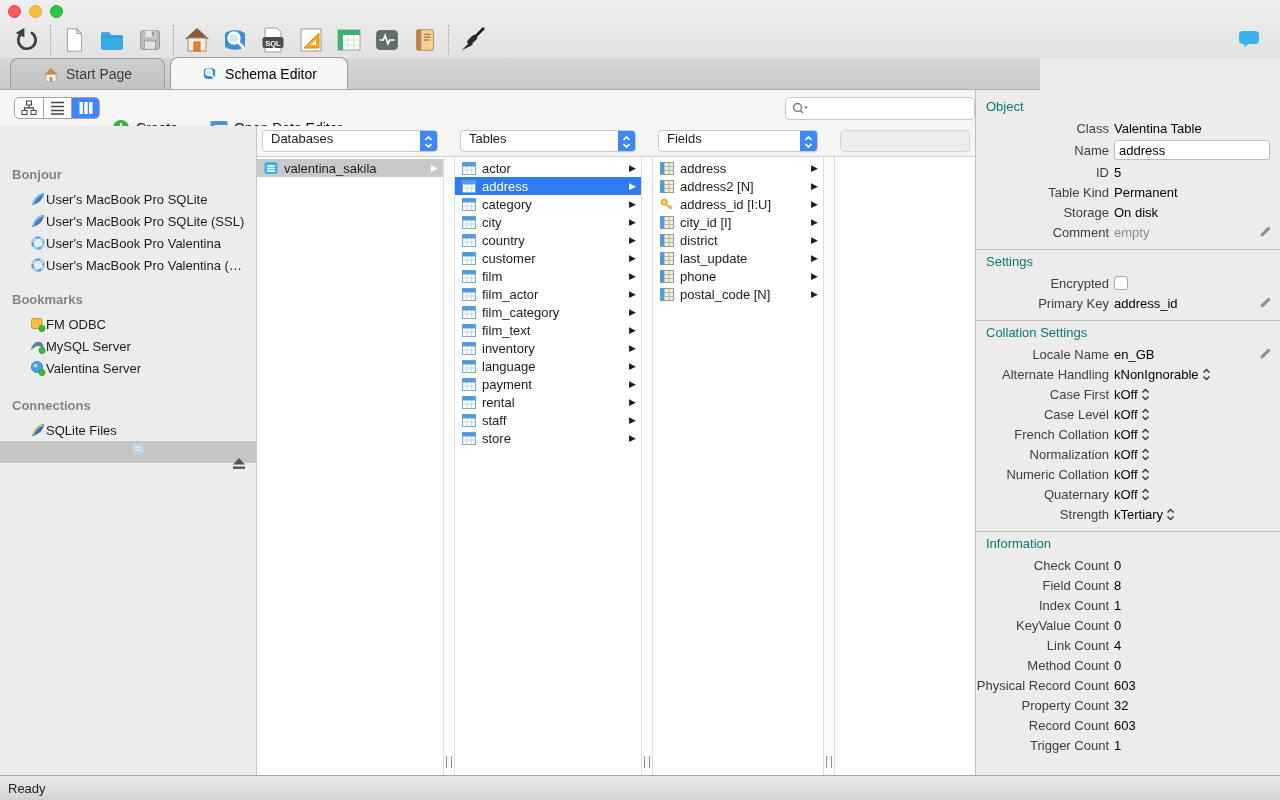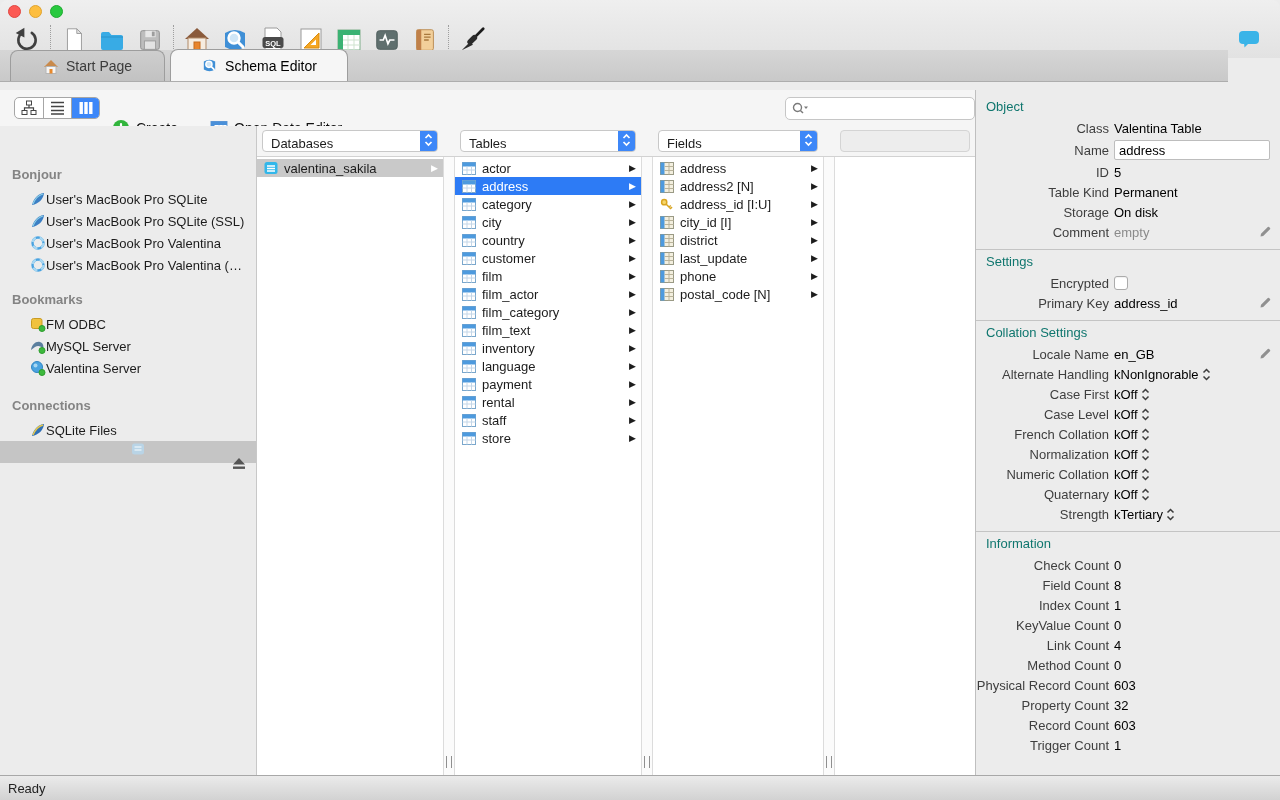--- a/index.html
+++ b/index.html
@@ -15,21 +15,21 @@
   .tl { width:13px; height:13px; border-radius:50%; }
   .tl.red    { background:#fc5a54; border:1px solid #e14640; }
   .tl.yellow { background:#fdbe3f; border:1px solid #e0a32e; }
   .tl.green  { background:#28c93f; border:1px solid #1eab30; }
   .tbrow { position:absolute; left:8px; top:22px; height:36px; display:flex; align-items:center; }
   .tbtn { width:38px; height:34px; display:flex; align-items:center; justify-content:center; cursor:default; }
   .tbsep { width:1px; height:30px; margin:0 4px; border-left:1px dotted #9e9e9e; }
   #feedback { position:absolute; right:20px; top:30px; }
 
   
-  #tabbar { position:absolute; left:0; top:50px; width:1228px; height:32px;
+  #tabbar { position:absolute; left:0; top:58px; width:1040px; height:32px;
             background:linear-gradient(#d6d6d6,#c9c9c9); border-bottom:1px solid #adadad; }
   .tab { position:absolute; bottom:0; height:31px; display:flex; align-items:center; justify-content:center;
          gap:7px; font-size:14px; border:1px solid #9d9d9d; border-bottom:none;
          border-radius:8px 8px 0 0; }
   .tab.inactive { left:10px; width:155px; background:linear-gradient(#cecece,#c2c2c2); color:#3c3c3c; }
   .tab.active   { left:170px; width:178px; background:#f6f6f6; height:32px; z-index:2; color:#000; }
 
   
   #secondbar { position:absolute; left:0; top:90px; width:975px; height:36px; background:#f5f5f5; }
   .seg { position:absolute; left:14px; top:7px; height:22px; display:flex;
@@ -56,21 +56,21 @@
   .sb-item.sel { background:#c5c5c5;flex-direction:column; }
   .sb-item .lbl { white-space:nowrap; overflow:hidden; text-overflow:ellipsis; }
   .sb-item .trail { margin-left:auto; }
 
   
   #columns { position:absolute; left:257px; top:126px; width:718px; height:649px; background:#fff; }
   #col-headers { position:absolute; left:0; top:0; width:718px; height:31px; background:#f5f5f5;
                  border-bottom:1px solid #d2d2d2; display:flex; }
   .hd-cell { padding:4px 5px 0 5px; }
   .dd { height:22px; background:#fff; border:1px solid #c8c8c8; border-radius:4px; display:flex;
-        align-items:flex-end; overflow:hidden; }
+        align-items:flex-start; overflow:hidden; }
   .dd .dtxt { flex:1; padding-left:8px; }
   .dd .step { width:17px; height:22px; background:#3d87f8; display:flex; align-items:center; justify-content:center; }
   .dd.disabled { background:#ededed; border-color:#d4d4d4; }
   #col-body { position:absolute; left:0; top:31px; width:718px; height:618px; display:flex; }
   .col { background:#fff; padding-top:2px; overflow:hidden; }
   .cdiv { width:12px; background:#fbfbfb; border-left:1px solid #dcdcdc; border-right:1px solid #dcdcdc;
           position:relative; }
   .grip { position:absolute; bottom:7px; left:50%; margin-left:-3px; width:6px; height:12px;
           border-left:1px solid #8f8f8f; border-right:1px solid #8f8f8f; }
   .crow { height:18px; display:flex; align-items:center; padding:0 5px 0 7px; gap:6px; white-space:nowrap; }

